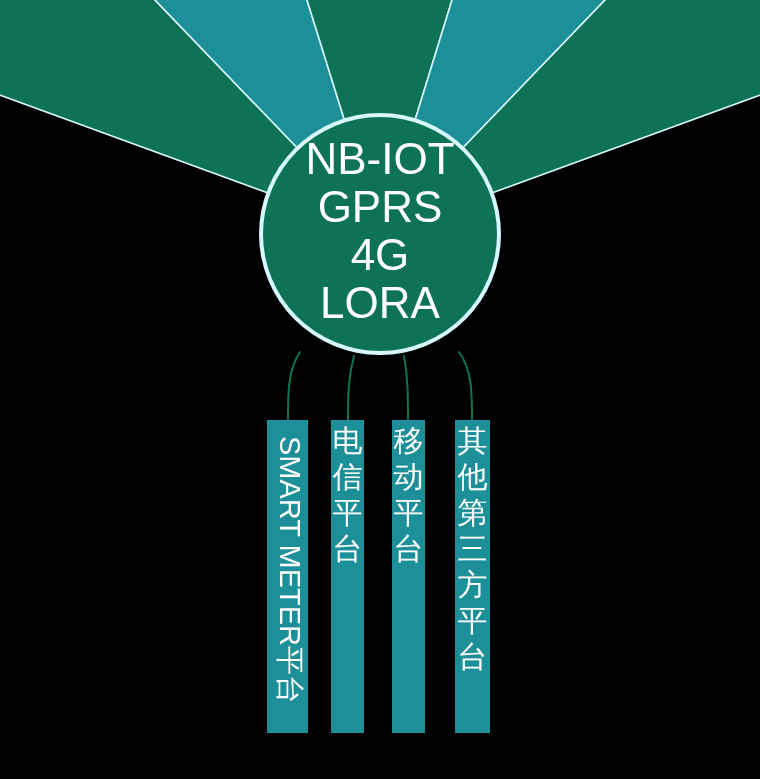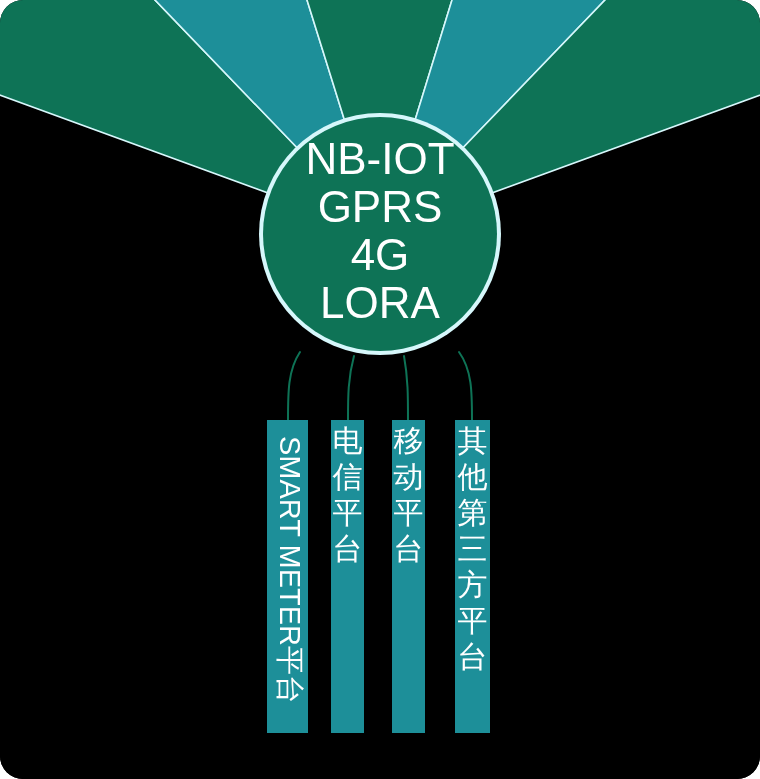--- a/index.html
+++ b/index.html
@@ -6,21 +6,20 @@
     margin: 0;
     padding: 0;
     background: #ffffff;
   }
   #stage {
     position: relative;
     width: 760px;
     height: 779px;
     overflow: hidden;
     font-family: "Liberation Sans", "DejaVu Sans", sans-serif;
-    border-radius: 23px;
   }
   #stage svg {
     position: absolute;
     top: 0;
     left: 0;
     width: 760px;
     height: 779px;
     display: block;
   }
   .hub-text {

